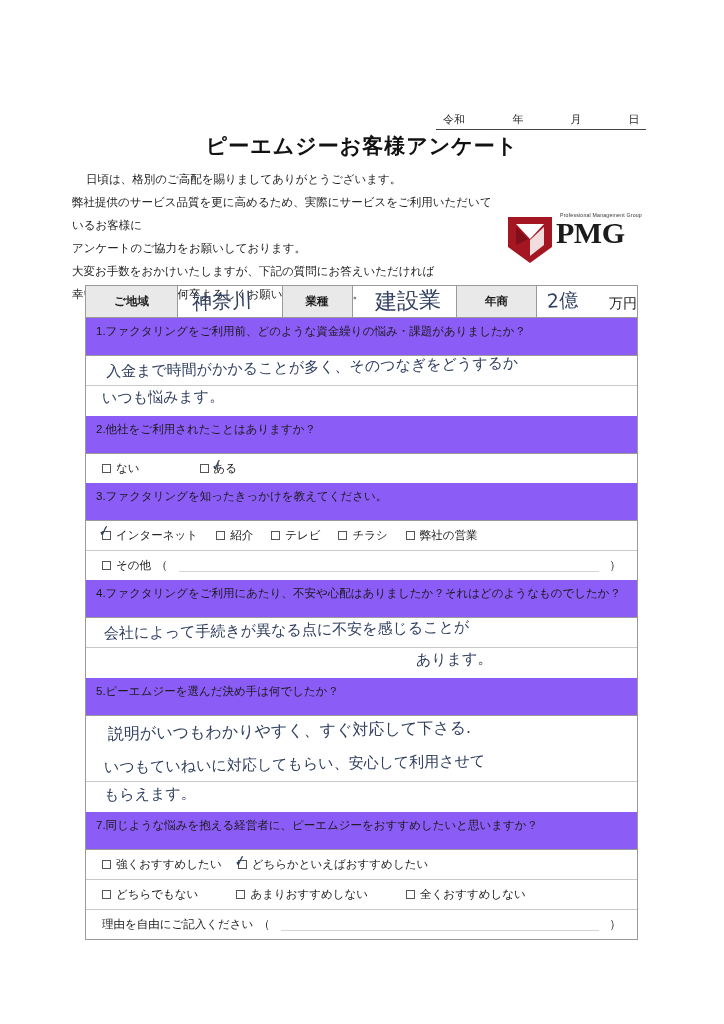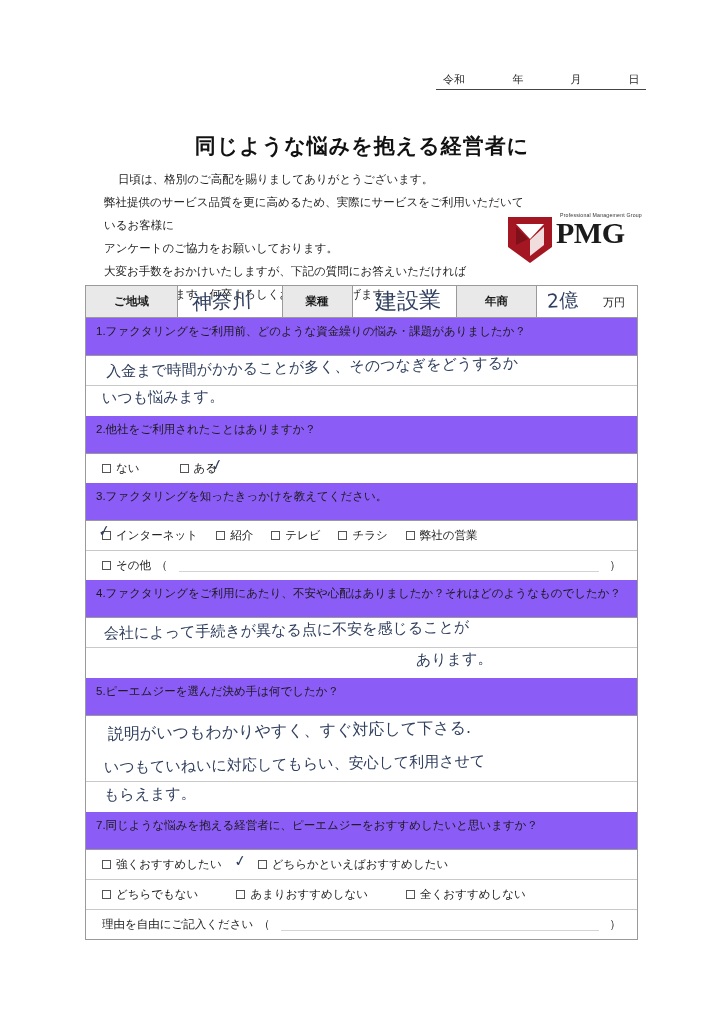--- a/index.html
+++ b/index.html
@@ -31,20 +31,21 @@
     align-items: flex-end;
     gap: 0;
     font-size: 11px;
     color: #2b2b2b;
   }
   .date-line .dseg {
     display: inline-block;
     border-bottom: 1px solid #444;
     text-align: center;
     padding-bottom: 2px;
+    margin-top: 40px;
   }
   .date-line .d-era { width: 36px; }
   .date-line .d-blank { width: 34px; }
   .date-line .d-unit { width: 24px; }
 
   
   .doc-title {
     position: absolute;
     top: 132px;
     left: 0;
@@ -53,21 +54,21 @@
     font-size: 21px;
     font-weight: bold;
     letter-spacing: 1px;
     color: #111;
   }
 
   
   .intro {
     position: absolute;
     top: 168px;
-    left: 104px;
+    left: 72px;
     width: 430px;
     font-size: 11.5px;
     line-height: 2.0;
     color: #1d1d1d;
   }
   .intro .indent { padding-left: 14px; }
 
   
   .logo {
     position: absolute;
@@ -232,21 +233,21 @@
   <div class="date-line">
     <span class="dseg d-era">令和</span>
     <span class="dseg d-blank"></span>
     <span class="dseg d-unit">年</span>
     <span class="dseg d-blank"></span>
     <span class="dseg d-unit">月</span>
     <span class="dseg d-blank"></span>
     <span class="dseg d-unit">日</span>
   </div>
 
-  <div class="doc-title">同じような悩みを抱える経営者に</div>
+  <div class="doc-title">ピーエムジーお客様アンケート</div>
 
   <div class="intro">
     <div class="indent">日頃は、格別のご高配を賜りましてありがとうございます。</div>
     <div>弊社提供のサービス品質を更に高めるため、実際にサービスをご利用いただいているお客様に</div>
     <div>アンケートのご協力をお願いしております。</div>
     <div>大変お手数をおかけいたしますが、下記の質問にお答えいただければ</div>
     <div>幸いでございます。何卒よろしくお願い申し上げます。</div>
   </div>
 
   <div class="logo">
@@ -267,37 +268,37 @@
       <div class="hdr-val">
         <span class="hw hw-ink" style="left:14px; top:2px; font-size:20px; transform:rotate(-2deg);">神奈川</span>
       </div>
       <div class="hdr-lbl hdr-w2">業種</div>
       <div class="hdr-val">
         <span class="hw hw-ink" style="left:22px; top:0px; font-size:22px; transform:rotate(-2deg);">建設業</span>
       </div>
       <div class="hdr-lbl hdr-w3">年商</div>
       <div class="hdr-val" style="flex:0 0 100px;">
         <span class="hw hw-ink" style="left:10px; top:2px; font-size:19px; transform:rotate(-3deg);">2億</span>
-        <span style="position:absolute; right:12px; top:9px; font-size:11px;">万円</span>
+        <span style="position:absolute; right:0; top:9px; font-size:14px;">万円</span>
       </div>
     </div>
 
     <div>
       <div class="q">1.ファクタリングをご利用前、どのような資金繰りの悩み・課題がありましたか？</div>
       <div class="ans ans-lines">
         <div class="ansline"></div>
         <div class="ansline last"></div>
         <span class="hw hw-ink" style="left:20px; top:2px; font-size:15px; transform:rotate(-1.2deg);">入金まで時間がかかることが多く、そのつなぎをどうするか</span>
         <span class="hw hw-ink" style="left:16px; top:32px; font-size:15px; transform:rotate(-1deg);">いつも悩みます。</span>
       </div>
     </div>
 
     <div>
       <div class="q">2.他社をご利用されたことはありますか？</div>
-      <div class="opts" style="gap:40px; position:relative;">
+      <div class="opts" style="gap:60px; position:relative;">
         <label class="opt">
           <span class="box"></span>
           <span>ない</span>
         </label>
         <label class="opt">
           <span class="box"></span>
           <span>ある</span>
         </label>
         <span class="check-mark" style="left:125px; top:4px; font-size:15px; transform:rotate(-12deg);">✓</span>
       </div>
@@ -359,21 +360,21 @@
       <div class="ans ans-lines">
         <div class="ansline"></div>
         <div class="ansline last"></div>
         <span class="hw hw-ink" style="left:18px; top:3px; font-size:15px; transform:rotate(-1deg);">いつもていねいに対応してもらい、安心して利用させて</span>
         <span class="hw hw-ink" style="left:18px; top:33px; font-size:15px; transform:rotate(-1deg);">もらえます。</span>
       </div>
     </div>
 
     <div>
       <div class="q">7.同じような悩みを抱える経営者に、ピーエムジーをおすすめしたいと思いますか？</div>
-      <div class="opts opts-row" style="gap:36px; position:relative;">
+      <div class="opts opts-row" style="gap:16px; position:relative;">
         <label class="opt">
           <span class="box"></span>
           <span>強くおすすめしたい</span>
         </label>
         <label class="opt">
           <span class="box"></span>
           <span>どちらかといえばおすすめしたい</span>
         </label>
         <span class="check-mark" style="left:148px; top:4px; font-size:15px; transform:rotate(-10deg);">✓</span>
       </div>

